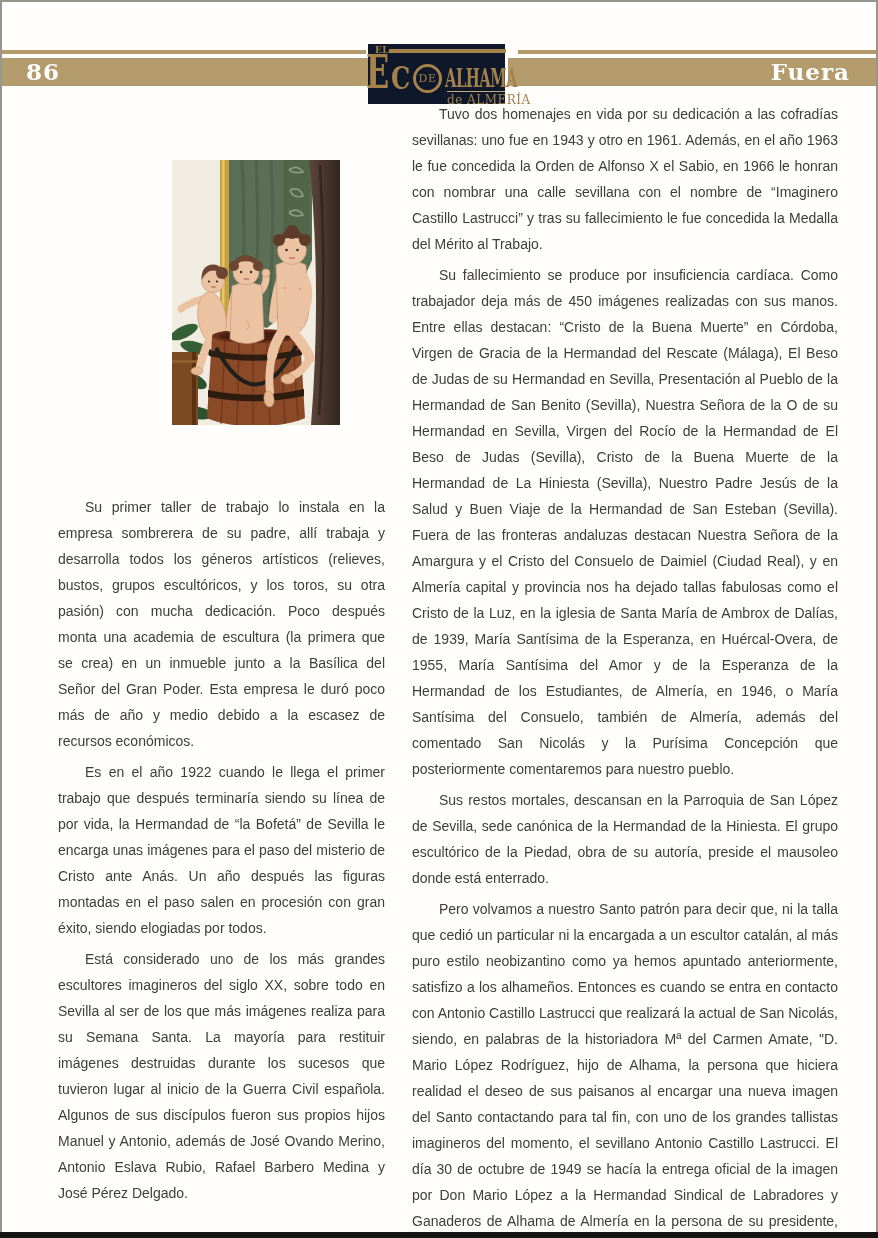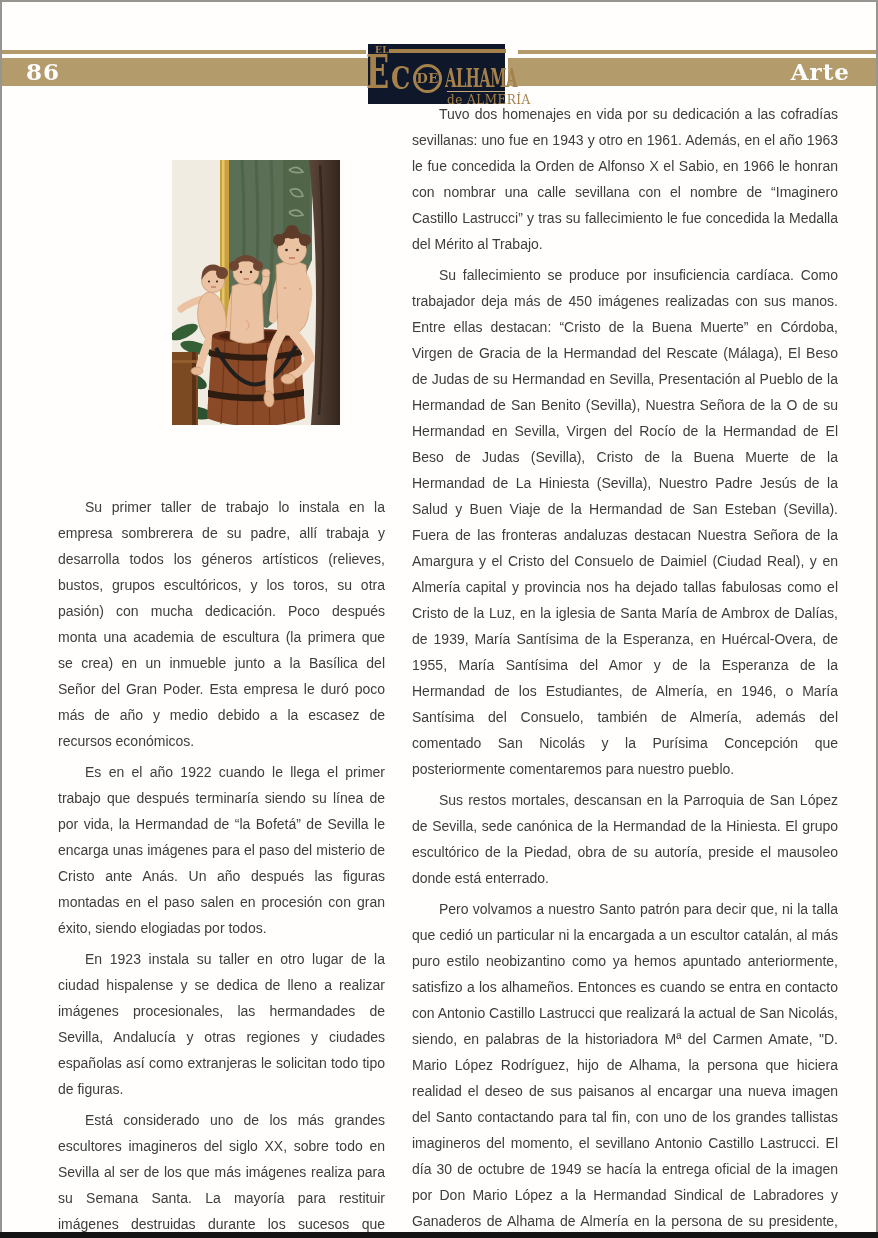--- a/index.html
+++ b/index.html
@@ -28,21 +28,21 @@
   .logo{position:absolute;left:368px;top:44px;width:137px;height:60px;background:#0f172a;
         color:#a5824c;font-family:"DejaVu Serif","Liberation Serif",serif;}
   .logo .el{position:absolute;left:7px;top:1px;font-size:9px;font-weight:bold;letter-spacing:.5px;}
   .logo .over{position:absolute;left:21px;top:5px;width:117px;height:3.5px;background:#a5824c;}
   .logo .big-e{position:absolute;left:-2px;top:6px;font-size:46px;line-height:44px;font-weight:bold;
                transform:scaleX(.66);transform-origin:left top;}
   .logo .big-c{position:absolute;left:23px;top:19px;font-size:31px;line-height:30px;font-weight:bold;
                transform:scaleX(.78);transform-origin:left top;}
   .logo .o-ring{position:absolute;left:45px;top:20px;width:23px;height:23px;border:3px solid #a5824c;
                 border-radius:50%;display:flex;align-items:center;justify-content:center;}
-  .logo .o-ring span{font-size:13px;font-weight:bold;letter-spacing:.5px;}
+  .logo .o-ring span{font-size:11px;font-weight:normal;letter-spacing:.5px;}
   .logo .alhama{position:absolute;left:77px;top:21px;font-size:26px;line-height:26px;font-weight:bold;
                 letter-spacing:-1px;transform:scaleX(.57);transform-origin:left top;white-space:nowrap;}
   .logo .sub{position:absolute;left:79px;top:47px;width:58px;text-align:center;font-size:12px;
              letter-spacing:.5px;border-top:.5px solid #c5ac80;padding-top:1px;white-space:nowrap;}
 
   
   .photo{position:absolute;left:172px;top:160px;width:168px;height:265px;}
   .photo svg{display:block;width:168px;height:265px;}
 
   
@@ -54,21 +54,21 @@
 </head>
 <body>
 
 <div class="page">
 
   <div class="thin-rule left"></div>
   <div class="thin-rule right"></div>
   <div class="band left"></div>
   <div class="band right"></div>
   <div class="band-text page-num">86</div>
-  <div class="band-text section">Arte</div>
+  <div class="band-text section">Fuera</div>
 
   <div class="logo">
     <span class="el">EL</span>
     <span class="over"></span>
     <span class="big-e">E</span>
     <span class="big-c">C</span>
     <span class="o-ring">
       <span>DE</span>
     </span>
     <span class="alhama">ALHAMA</span>
@@ -175,21 +175,20 @@
       <circle cx="120" cy="72" r="7" fill="#5f3c2a"></circle>
       <circle cx="114.5" cy="90" r="1.3" fill="#372620"></circle>
         <circle cx="125.5" cy="90" r="1.3" fill="#372620"></circle>
       <path d="M117,98 L123,98" stroke="#b26a52" stroke-width="1.3"></path>
     </svg>
   </div>
 
   <div class="col col-left">
     <p>Su primer taller de trabajo lo instala en la empresa sombrerera de su padre, allí trabaja y desarrolla todos los géneros artísticos (relieves, bustos, grupos escultóricos, y los toros, su otra pasión) con mucha dedicación. Poco después monta una academia de escultura (la primera que se crea) en un inmueble junto a la Basílica del Señor del Gran Poder. Esta empresa le duró poco más de año y medio debido a la escasez de recursos económicos.</p>
     <p>Es en el año 1922 cuando le llega el primer trabajo que después terminaría siendo su línea de por vida, la Hermandad de “la Bofetá” de Sevilla le encarga unas imágenes para el paso del misterio de Cristo ante Anás. Un año después las figuras montadas en el paso salen en procesión con gran éxito, siendo elogiadas por todos.</p>
-    <p>En 1923 instala su taller en otro lugar de la ciudad hispalense y se dedica de lleno a realizar imágenes procesionales, las hermandades de Sevilla, Andalucía y otras regiones y ciudades españolas así como extranjeras le solicitan todo tipo de figuras.</p>
     <p>Está considerado uno de los más grandes escultores imagineros del siglo XX, sobre todo en Sevilla al ser de los que más imágenes realiza para su Semana Santa. La mayoría para restituir imágenes destruidas durante los sucesos que tuvieron lugar al inicio de la Guerra Civil española. Algunos de sus discípulos fueron sus propios hijos Manuel y Antonio, además de José Ovando Merino, Antonio Eslava Rubio, Rafael Barbero Medina y José Pérez Delgado.</p>
   </div>
 
   <div class="col col-right">
     <p>Tuvo dos homenajes en vida por su dedicación a las cofradías sevillanas: uno fue en 1943 y otro en 1961. Además, en el año 1963 le fue concedida la Orden de Alfonso X el Sabio, en 1966 le honran con nombrar una calle sevillana con el nombre de “Imaginero Castillo Lastrucci” y tras su fallecimiento le fue concedida la Medalla del Mérito al Trabajo.</p>
     <p>Su fallecimiento se produce por insuficiencia cardíaca. Como trabajador deja más de 450 imágenes realizadas con sus manos. Entre ellas destacan: “Cristo de la Buena Muerte” en Córdoba, Virgen de Gracia de la Hermandad del Rescate (Málaga), El Beso de Judas de su Hermandad en Sevilla, Presentación al Pueblo de la Hermandad de San Benito (Sevilla), Nuestra Señora de la O de su Hermandad en Sevilla, Virgen del Rocío de la Hermandad de El Beso de Judas (Sevilla), Cristo de la Buena Muerte de la Hermandad de La Hiniesta (Sevilla), Nuestro Padre Jesús de la Salud y Buen Viaje de la Hermandad de San Esteban (Sevilla). Fuera de las fronteras andaluzas destacan Nuestra Señora de la Amargura y el Cristo del Consuelo de Daimiel (Ciudad Real), y en Almería capital y provincia nos ha dejado tallas fabulosas como el Cristo de la Luz, en la iglesia de Santa María de Ambrox de Dalías, de 1939, María Santísima de la Esperanza, en Huércal-Overa, de 1955, María Santísima del Amor y de la Esperanza de la Hermandad de los Estudiantes, de Almería, en 1946, o María Santísima del Consuelo, también de Almería, además del comentado San Nicolás y la Purísima Concepción que posteriormente comentaremos para nuestro pueblo.</p>
     <p>Sus restos mortales, descansan en la Parroquia de San López de Sevilla, sede canónica de la Hermandad de la Hiniesta. El grupo escultórico de la Piedad, obra de su autoría, preside el mausoleo donde está enterrado.</p>
     <p>Pero volvamos a nuestro Santo patrón para decir que, ni la talla que cedió un particular ni la encargada a un escultor catalán, al más puro estilo neobizantino como ya hemos apuntado anteriormente, satisfizo a los alhameños. Entonces es cuando se entra en contacto con Antonio Castillo Lastrucci que realizará la actual de San Nicolás, siendo, en palabras de la historiadora Mª del Carmen Amate, "D. Mario López Rodríguez, hijo de Alhama, la persona que hiciera realidad el deseo de sus paisanos al encargar una nueva imagen del Santo contactando para tal fin, con uno de los grandes tallistas imagineros del momento, el sevillano Antonio Castillo Lastrucci. El día 30 de octubre de 1949 se hacía la entrega oficial de la imagen por Don Mario López a la Hermandad Sindical de Labradores y Ganaderos de Alhama de Almería en la persona de su presidente, D. Antonio Abad Aragón, quien en nombre de la Hermandad la ofreció en depósito perpetuo al cura párroco D. Juan Rodríguez para su debida custodia… ". Su imagen de bulto redondo completo está tallado y policromado en madera; "ataviado con los atributos que son propios de su rango: la tiara, el misal y la mitra". Y a sus pies tres figuras infantiles, simbolizando uno de los milagros del Santo.</p>
   </div>
 

